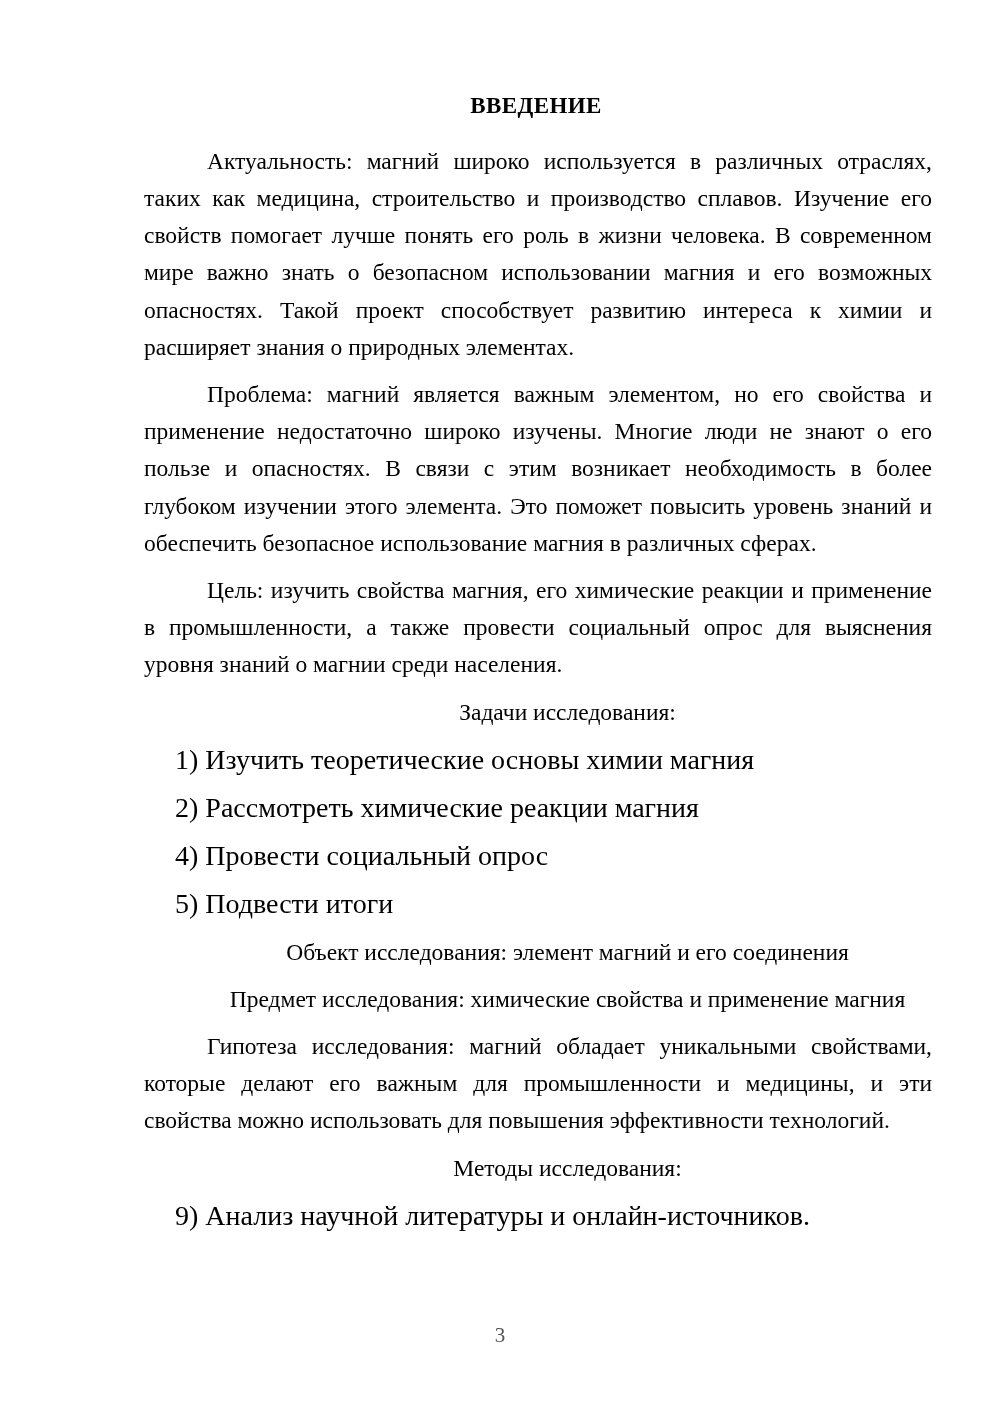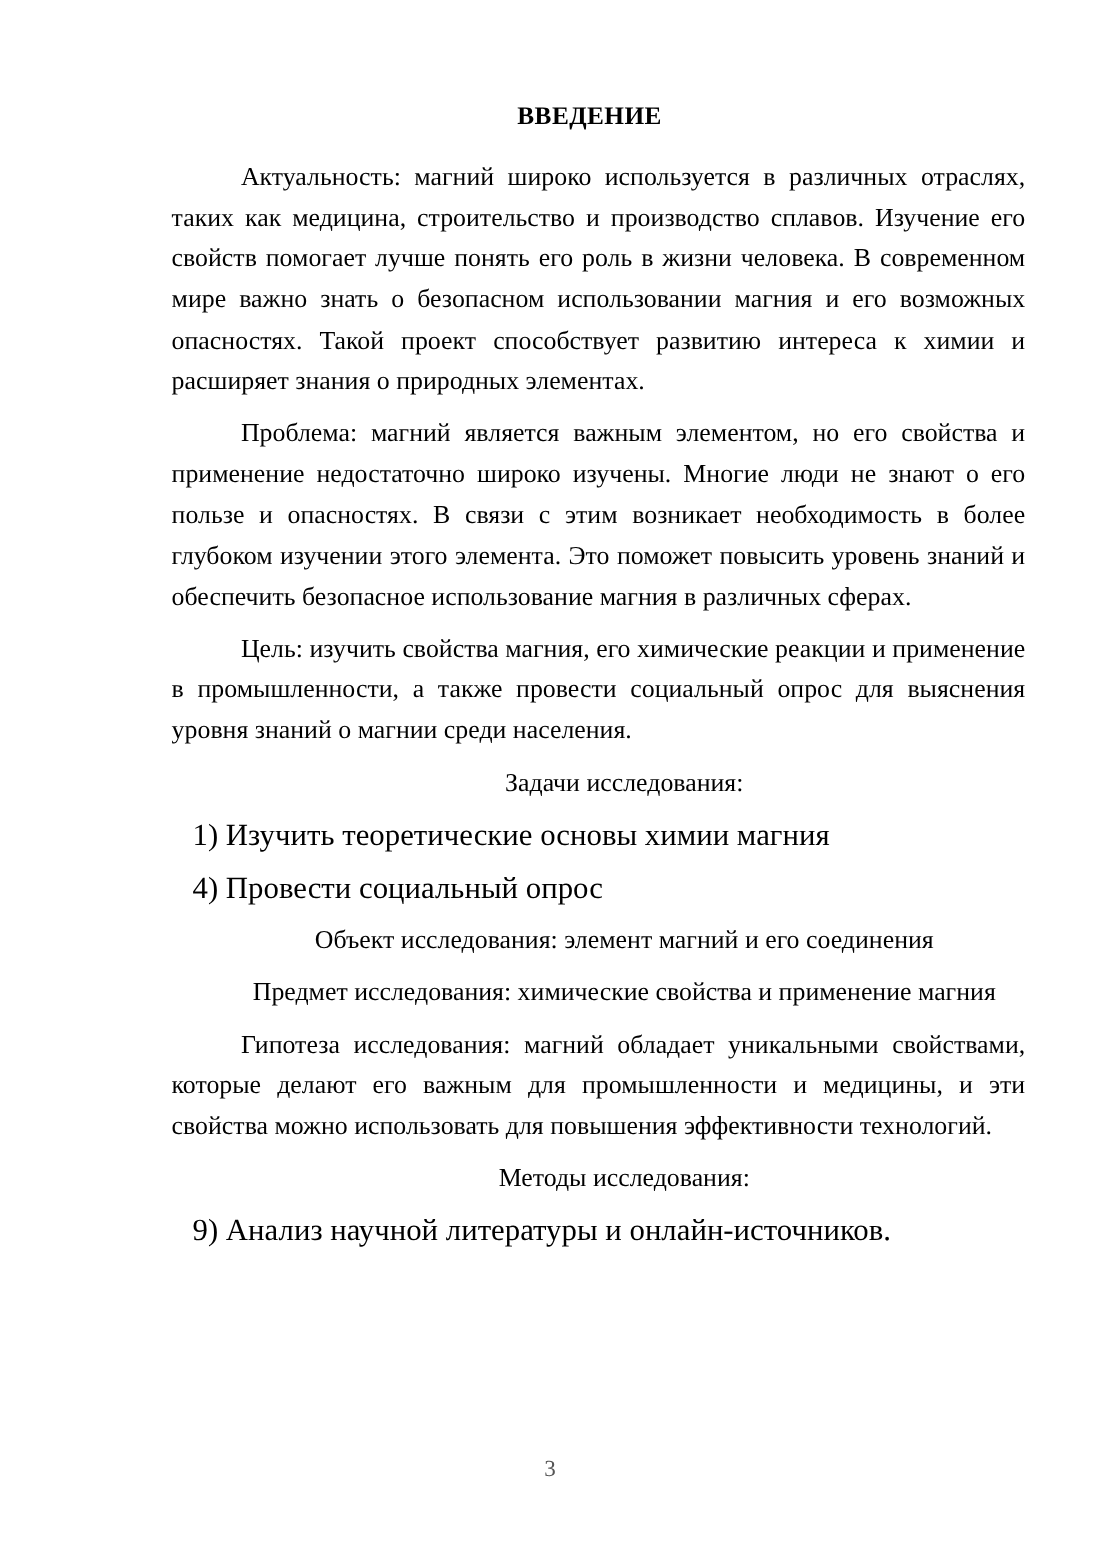--- a/index.html
+++ b/index.html
@@ -36,21 +36,21 @@
     margin: 0 0 22px 0;
     line-height: 1.25;
   }
 
   .para {
     font-size: 23.5px;
     line-height: 37.2px;
     text-align: justify;
     text-justify: inter-word;
     text-indent: 63px;
-    margin: 0 0 10px 16px;
+    margin: 0 0 10px 4px;
     hyphens: none;
   }
 
   
   .para-single {
     text-align: center;
     margin: 0 0 10px 0;
   }
 
   .list {
@@ -93,21 +93,23 @@
     <p class="para">Актуальность: магний широко используется в различных отраслях, таких как медицина, строительство и производство сплавов. Изучение его свойств помогает лучше понять его роль в жизни человека. В современном мире важно знать о безопасном использовании магния и его возможных опасностях. Такой проект способствует развитию интереса к химии и расширяет знания о природных элементах.</p>
 
     <p class="para">Проблема: магний является важным элементом, но его свойства и применение недостаточно широко изучены. Многие люди не знают о его пользе и опасностях. В связи с этим возникает необходимость в более глубоком изучении этого элемента. Это поможет повысить уровень знаний и обеспечить безопасное использование магния в различных сферах.</p>
 
     <p class="para">Цель: изучить свойства магния, его химические реакции и применение в промышленности, а также провести социальный опрос для выяснения уровня знаний о магнии среди населения.</p>
 
     <p class="para para-single">Задачи исследования:</p>
 
     <ul class="list">
       <li class="list-item">1) Изучить теоретические основы химии магния</li>
+      <li class="list-item">2) Рассмотреть химические реакции магния</li>
       <li class="list-item">4) Провести социальный опрос</li>
+      <li class="list-item">5) Подвести итоги</li>
     </ul>
 
     <p class="para para-single">Объект исследования: элемент магний и его соединения</p>
 
     <p class="para para-single">Предмет исследования: химические свойства и применение магния</p>
 
     <p class="para">Гипотеза исследования: магний обладает уникальными свойствами, которые делают его важным для промышленности и медицины, и эти свойства можно использовать для повышения эффективности технологий.</p>
 
     <p class="para para-single">Методы исследования:</p>
 

